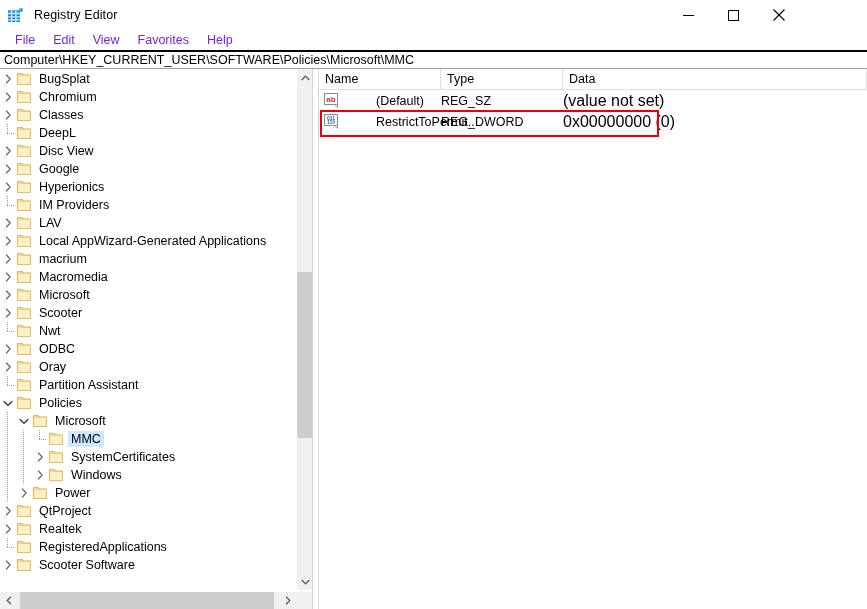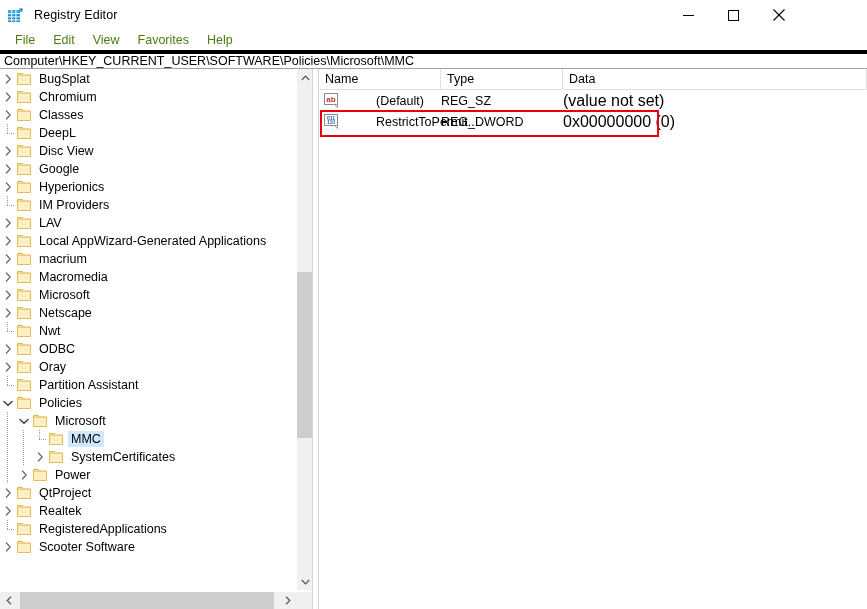--- a/index.html
+++ b/index.html
@@ -64,32 +64,32 @@
     left: 0; top: 30px;
     width: 867px; height: 20px;
     background: #ffffff;
     display: flex;
     align-items: center;
     padding-left: 6px;
     box-sizing: border-box;
   }
   .menu-item {
     font-size: 12.5px;
-    color: #4d7c0f;
+    color: #6d28d9;
     padding: 1px 9px 2px 9px;
     white-space: nowrap;
   }
 
   
   #addressbar {
     position: absolute;
     left: 0; top: 50px;
     width: 867px; height: 19px;
     background: #ffffff;
-    border-top: 4px solid #000000;
+    border-top: 2px solid #000000;
     border-bottom: 1px solid #a0a0a0;
     box-sizing: border-box;
     display: flex;
     align-items: center;
   }
   #address-text {
     padding-left: 4px;
     font-size: 12.5px;
     color: #000000;
     white-space: nowrap;
@@ -529,21 +529,21 @@
             <div class="tree-row">
               <div class="twisty">
                 <svg width="7" height="10" viewBox="0 0 7 10">
                   <path d="M1.4 1 L5.2 5 L1.4 9" fill="none" stroke="#6d6d6d" stroke-width="1.3" stroke-linecap="round" stroke-linejoin="round"></path>
                 </svg>
               </div>
               <div class="folder-ico"><svg width="16" height="14" viewBox="0 0 16 14">
                   <path d="M1.5 1.5 h5 l1.3 1.6 h6.7 v9.4 h-13 z" fill="#fde7a8" stroke="#e0b84e" stroke-width="1"></path>
                   <path d="M1.5 3.2 h13 v9.3 h-13 z" fill="#fdefc4" stroke="#e0b84e" stroke-width="0.8"></path>
                 </svg></div>
-              <div class="tree-label">Netscape</div>
+              <div class="tree-label">Scooter</div>
             </div>
             <div class="tree-row">
               <div class="dotstub"></div>
               <div class="folder-ico"><svg width="16" height="14" viewBox="0 0 16 14">
                   <path d="M1.5 1.5 h5 l1.3 1.6 h6.7 v9.4 h-13 z" fill="#fde7a8" stroke="#e0b84e" stroke-width="1"></path>
                   <path d="M1.5 3.2 h13 v9.3 h-13 z" fill="#fdefc4" stroke="#e0b84e" stroke-width="0.8"></path>
                 </svg></div>
               <div class="tree-label">Nwt</div>
             </div>
             <div class="tree-row">
@@ -619,20 +619,34 @@
               <div class="twisty">
                 <svg width="7" height="10" viewBox="0 0 7 10">
                   <path d="M1.4 1 L5.2 5 L1.4 9" fill="none" stroke="#6d6d6d" stroke-width="1.3" stroke-linecap="round" stroke-linejoin="round"></path>
                 </svg>
               </div>
               <div class="folder-ico"><svg width="16" height="14" viewBox="0 0 16 14">
                   <path d="M1.5 1.5 h5 l1.3 1.6 h6.7 v9.4 h-13 z" fill="#fde7a8" stroke="#e0b84e" stroke-width="1"></path>
                   <path d="M1.5 3.2 h13 v9.3 h-13 z" fill="#fdefc4" stroke="#e0b84e" stroke-width="0.8"></path>
                 </svg></div>
               <div class="tree-label">SystemCertificates</div>
+            </div>
+            <div class="tree-row">
+              <div class="dotline"></div>
+              <div class="dotline"></div>
+              <div class="twisty">
+                <svg width="7" height="10" viewBox="0 0 7 10">
+                  <path d="M1.4 1 L5.2 5 L1.4 9" fill="none" stroke="#6d6d6d" stroke-width="1.3" stroke-linecap="round" stroke-linejoin="round"></path>
+                </svg>
+              </div>
+              <div class="folder-ico"><svg width="16" height="14" viewBox="0 0 16 14">
+                  <path d="M1.5 1.5 h5 l1.3 1.6 h6.7 v9.4 h-13 z" fill="#fde7a8" stroke="#e0b84e" stroke-width="1"></path>
+                  <path d="M1.5 3.2 h13 v9.3 h-13 z" fill="#fdefc4" stroke="#e0b84e" stroke-width="0.8"></path>
+                </svg></div>
+              <div class="tree-label">Windows</div>
             </div>
             <div class="tree-row">
               <div class="dotline"></div>
               <div class="twisty">
                 <svg width="7" height="10" viewBox="0 0 7 10">
                   <path d="M1.4 1 L5.2 5 L1.4 9" fill="none" stroke="#6d6d6d" stroke-width="1.3" stroke-linecap="round" stroke-linejoin="round"></path>
                 </svg>
               </div>
               <div class="folder-ico"><svg width="16" height="14" viewBox="0 0 16 14">
                   <path d="M1.5 1.5 h5 l1.3 1.6 h6.7 v9.4 h-13 z" fill="#fde7a8" stroke="#e0b84e" stroke-width="1"></path>

